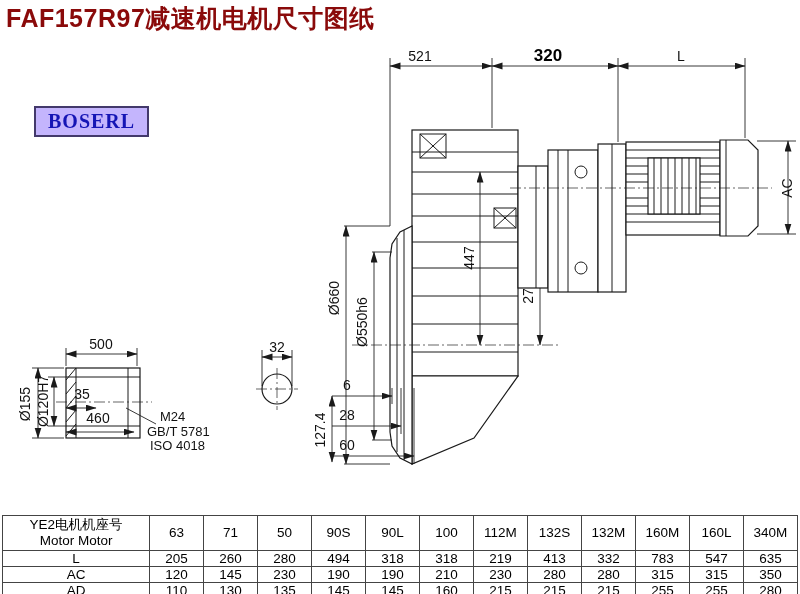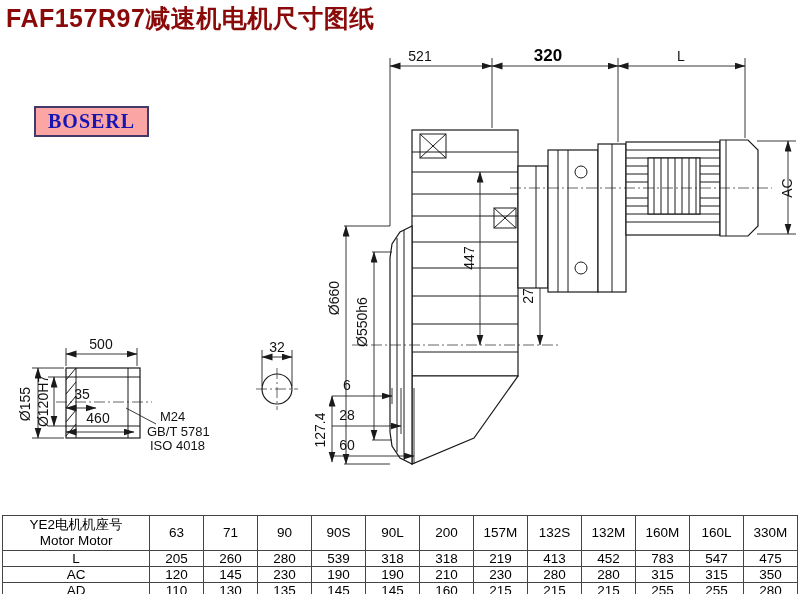--- a/index.html
+++ b/index.html
@@ -1,20 +1,20 @@
 <!DOCTYPE html>
 <html><head>
 <meta charset="utf-8">
 <style>
   html,body{margin:0;padding:0;background:#fff;width:800px;height:594px;overflow:hidden;
             font-family:"Liberation Sans",sans-serif;position:relative;}
   .page{position:relative;width:800px;height:594px;background:#fff;}
   .title{position:absolute;left:6px;top:2px;font-size:25px;font-weight:bold;color:#8a0a0a;
          font-family:"Liberation Sans",sans-serif;letter-spacing:0.5px;}
-  .logo{position:absolute;left:34px;top:106px;border:2px solid #43396b;background:#fca5a5;
+  .logo{position:absolute;left:34px;top:106px;border:2px solid #43396b;background:#c4b5fd;
         padding:2px 12px;font-family:"Liberation Serif",serif;font-size:20px;font-weight:bold;
         color:#1515b5;letter-spacing:1px;}
   svg.draw{position:absolute;left:0;top:36px;width:800px;height:478px;}
   .ln{stroke:#1a1a1a;stroke-width:1;fill:none;}
   .fillw{fill:#ffffff;stroke:#1a1a1a;stroke-width:1.2;}
   .dim{stroke:#222;stroke-width:0.9;fill:none;}
   .cl{stroke:#222;stroke-width:0.7;stroke-dasharray:11 3 2 3;fill:none;}
   text.d{font-family:"Liberation Sans",sans-serif;font-size:14px;fill:#111;}
   text.db{font-family:"Liberation Sans",sans-serif;font-size:17px;font-weight:bold;fill:#000;}
   text.s{font-family:"Liberation Sans",sans-serif;font-size:13px;fill:#111;}
@@ -223,45 +223,45 @@
           <col>
       </colgroup>
       <tbody>
           <tr>
         <td class="hcell">
           <div>YE2电机机座号</div>
           <div>Motor Motor</div>
         </td>
         <td class="hcell">63</td>
         <td class="hcell">71</td>
-        <td class="hcell">90</td>
+        <td class="hcell">50</td>
         <td class="hcell">90S</td>
         <td class="hcell">90L</td>
-        <td class="hcell">200</td>
-        <td class="hcell">157M</td>
+        <td class="hcell">100</td>
+        <td class="hcell">112M</td>
         <td class="hcell">132S</td>
         <td class="hcell">132M</td>
         <td class="hcell">160M</td>
         <td class="hcell">160L</td>
-        <td class="hcell">330M</td>
+        <td class="hcell">340M</td>
       </tr>
       <tr>
         <td>L</td>
         <td>205</td>
         <td>260</td>
         <td>280</td>
-        <td>539</td>
+        <td>494</td>
         <td>318</td>
         <td>318</td>
         <td>219</td>
         <td>413</td>
-        <td>452</td>
+        <td>332</td>
         <td>783</td>
         <td>547</td>
-        <td>475</td>
+        <td>635</td>
       </tr>
       <tr>
         <td>AC</td>
         <td>120</td>
         <td>145</td>
         <td>230</td>
         <td>190</td>
         <td>190</td>
         <td>210</td>
         <td>230</td>

